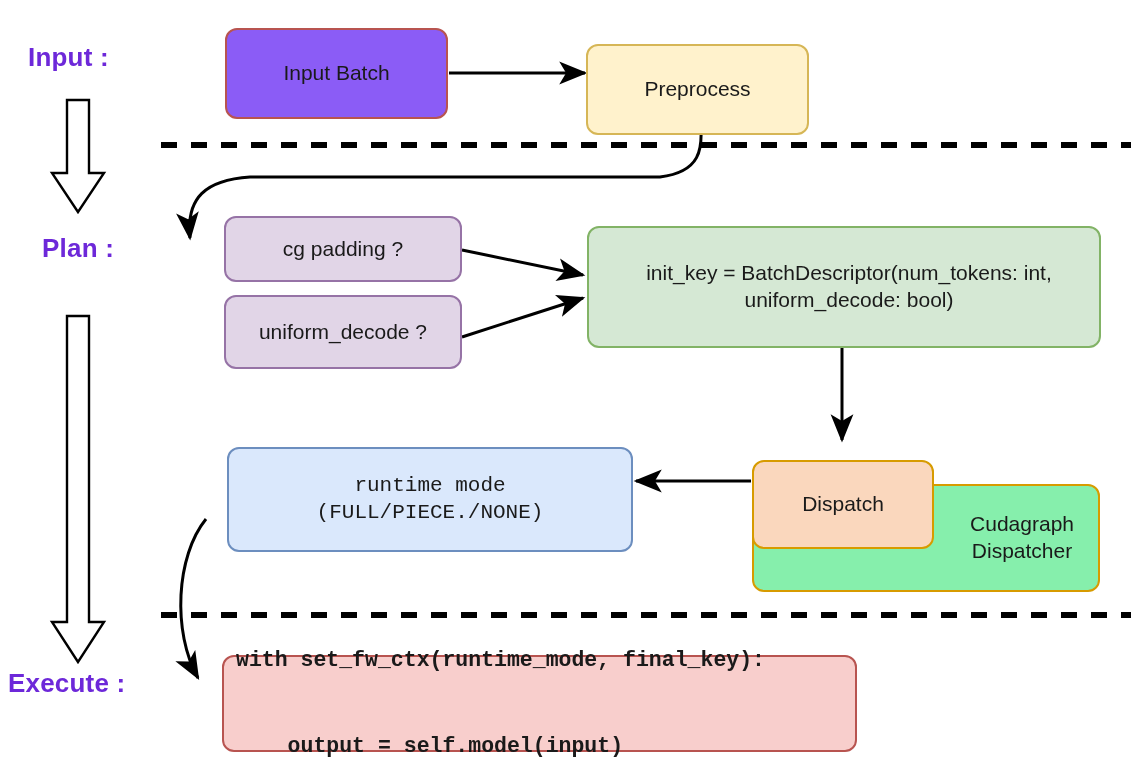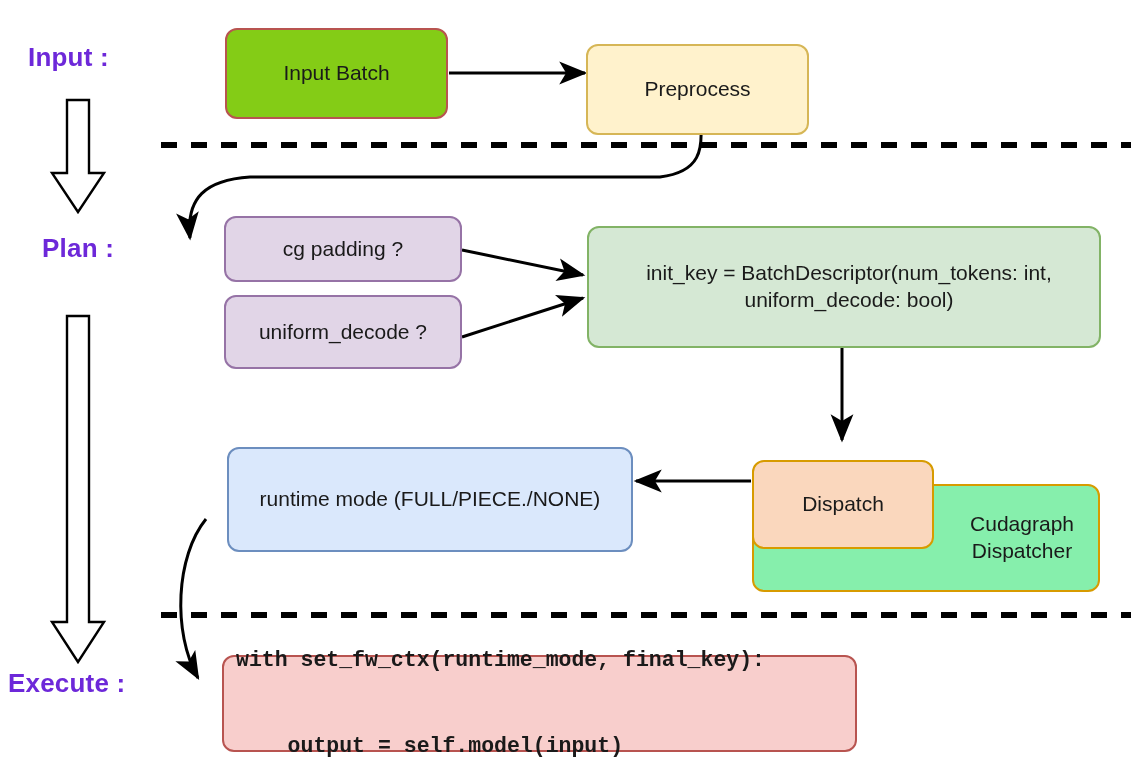--- a/index.html
+++ b/index.html
@@ -52,25 +52,25 @@
   }
   .node.code {
     font-family: "Liberation Mono", monospace;
     font-size: 21.5px;
     justify-content: flex-start;
     text-align: left;
     white-space: pre;
     line-height: 1.33;
     padding-left: 12px;
   }
-  .node-pink   { background: #84cc16; border-color: #b85450; }
+  .node-pink   { background: #8b5cf6; border-color: #b85450; }
   .node-yellow { background: #fff2cc; border-color: #d6b656; }
   .node-purple { background: #e1d5e7; border-color: #9673a6; }
   .node-green  { background: #d5e8d4; border-color: #82b366; padding-left: 20px; }
-  .node-blue   { background: #dae8fc; border-color: #6c8ebf; }
+  .node-blue   { background: #dae8fc; border-color: #6c8ebf; font-family: Liberation Mono, monospace; }
   .node-orange-light { background: #86efac; border-color: #d79b00; margin-top: 40px; }
   .node-orange-dark  { background: #fad7bd; border-color: #d79b00; }
   .node-codepink { background: #f8cecc; border-color: #b85450; }
 </style>
 </head>
 <body>
 
 <div id="canvas">
 
   <svg id="edges" viewBox="0 0 1142 770" width="1142" height="770" xmlns="http://www.w3.org/2000/svg">

